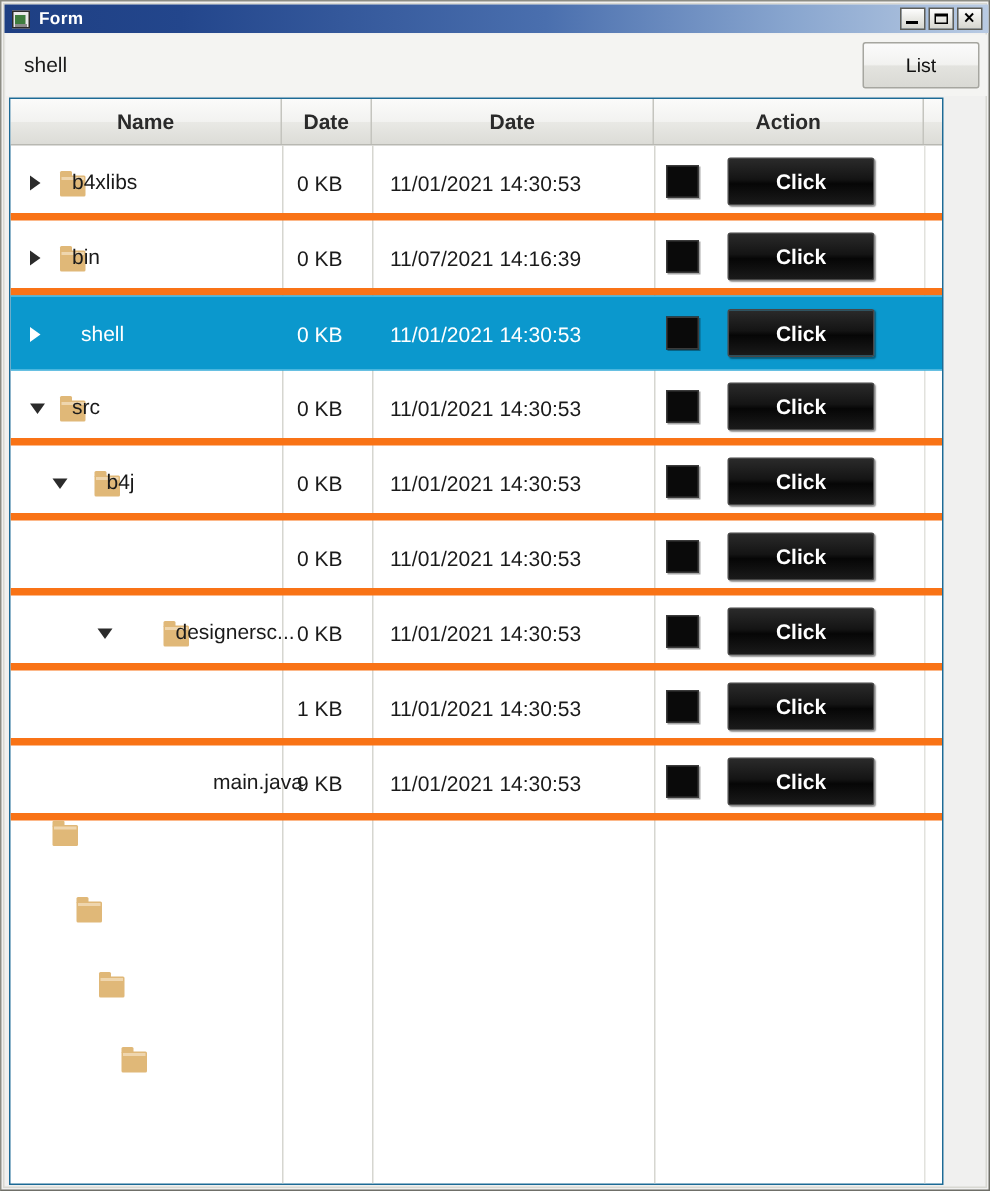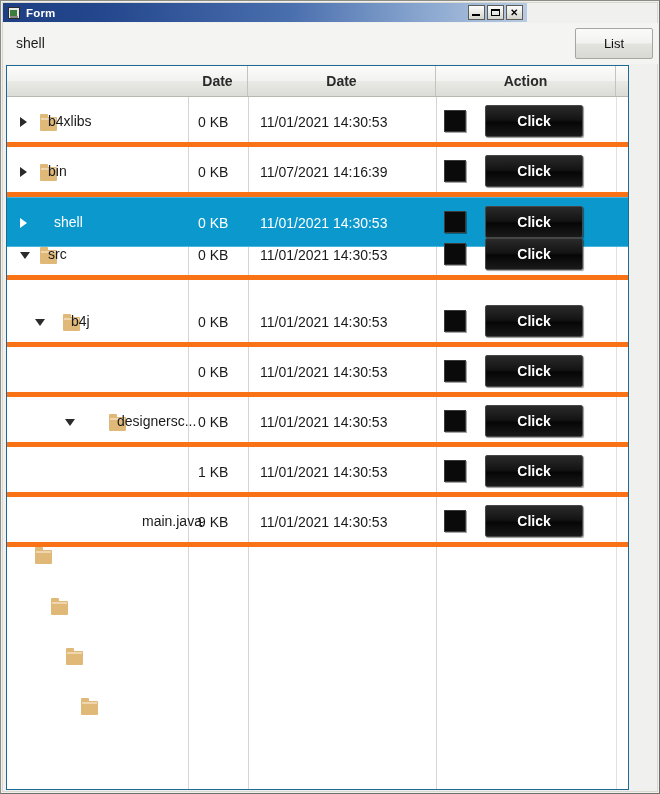--- a/index.html
+++ b/index.html
@@ -33,21 +33,21 @@
     height: 790px;
     box-sizing: border-box;
     border: 1px solid #d8d8d2;
     pointer-events: none;
   }
 
   
   .titlebar {
     position: absolute;
     left: 2px; top: 2px;
-    width: 524px;
+    width: 656px;
     height: 19px;
     background: linear-gradient(to right, #1e3f83 0%, #23468c 18%, #4a6fae 55%, #89a6cf 80%, #b9cbe3 100%);
     display: flex;
     align-items: center;
     box-sizing: border-box;
   }
   .titlebar-icon {
     width: 12px; height: 12px;
     margin-left: 5px;
     background: #e9e9e9;
@@ -338,20 +338,21 @@
     </div>
   </div>
 
   <div class="toolbar">
     <div class="path-label">shell</div>
     <div class="list-button">List</div>
   </div>
 
   <div class="table-wrap">
     <div class="thead">
+      <div class="th th-name">Name</div>
       <div class="th th-size">Date</div>
       <div class="th th-date">Date</div>
       <div class="th th-action">Action</div>
       <div class="th th-extra"></div>
     </div>
     <div class="tbody" id="tbody">
       <div class="col-line cl1"></div>
       <div class="col-line cl2"></div>
       <div class="col-line cl3"></div>
       <div class="col-line cl4"></div>
@@ -386,21 +387,21 @@
             <div class="tree-arrow arrow-right" style="left: 13px; top: 20px;"></div>
             <div class="name-text" style="left: 47px; top: 16px;">shell</div>
           </div>
           <div class="cell c-size">0 KB</div>
           <div class="cell c-date">11/01/2021 14:30:53</div>
           <div class="cell c-action">
             <div class="black-box" style="left: 8px; top: 13px;"></div>
             <div class="click-button" style="left: 49px; top: 8px;">Click</div>
           </div>
         </div>
-        <div class="row" style="top: 133px; text-align: right;">
+        <div class="row" style="top: 150px; text-align: right;">
           <div class="cell c-name">
             <div class="tree-arrow arrow-down" style="left: 13px; top: 22px;"></div>
             <div class="folder-icon" style="left: 33px; top: 20px;"></div>
             <div class="name-text" style="left: 41px; top: 16px;">src</div>
           </div>
           <div class="cell c-size">0 KB</div>
           <div class="cell c-date">11/01/2021 14:30:53</div>
           <div class="cell c-action">
             <div class="black-box" style="left: 8px; top: 13px;"></div>
             <div class="click-button" style="left: 49px; top: 8px;">Click</div>

